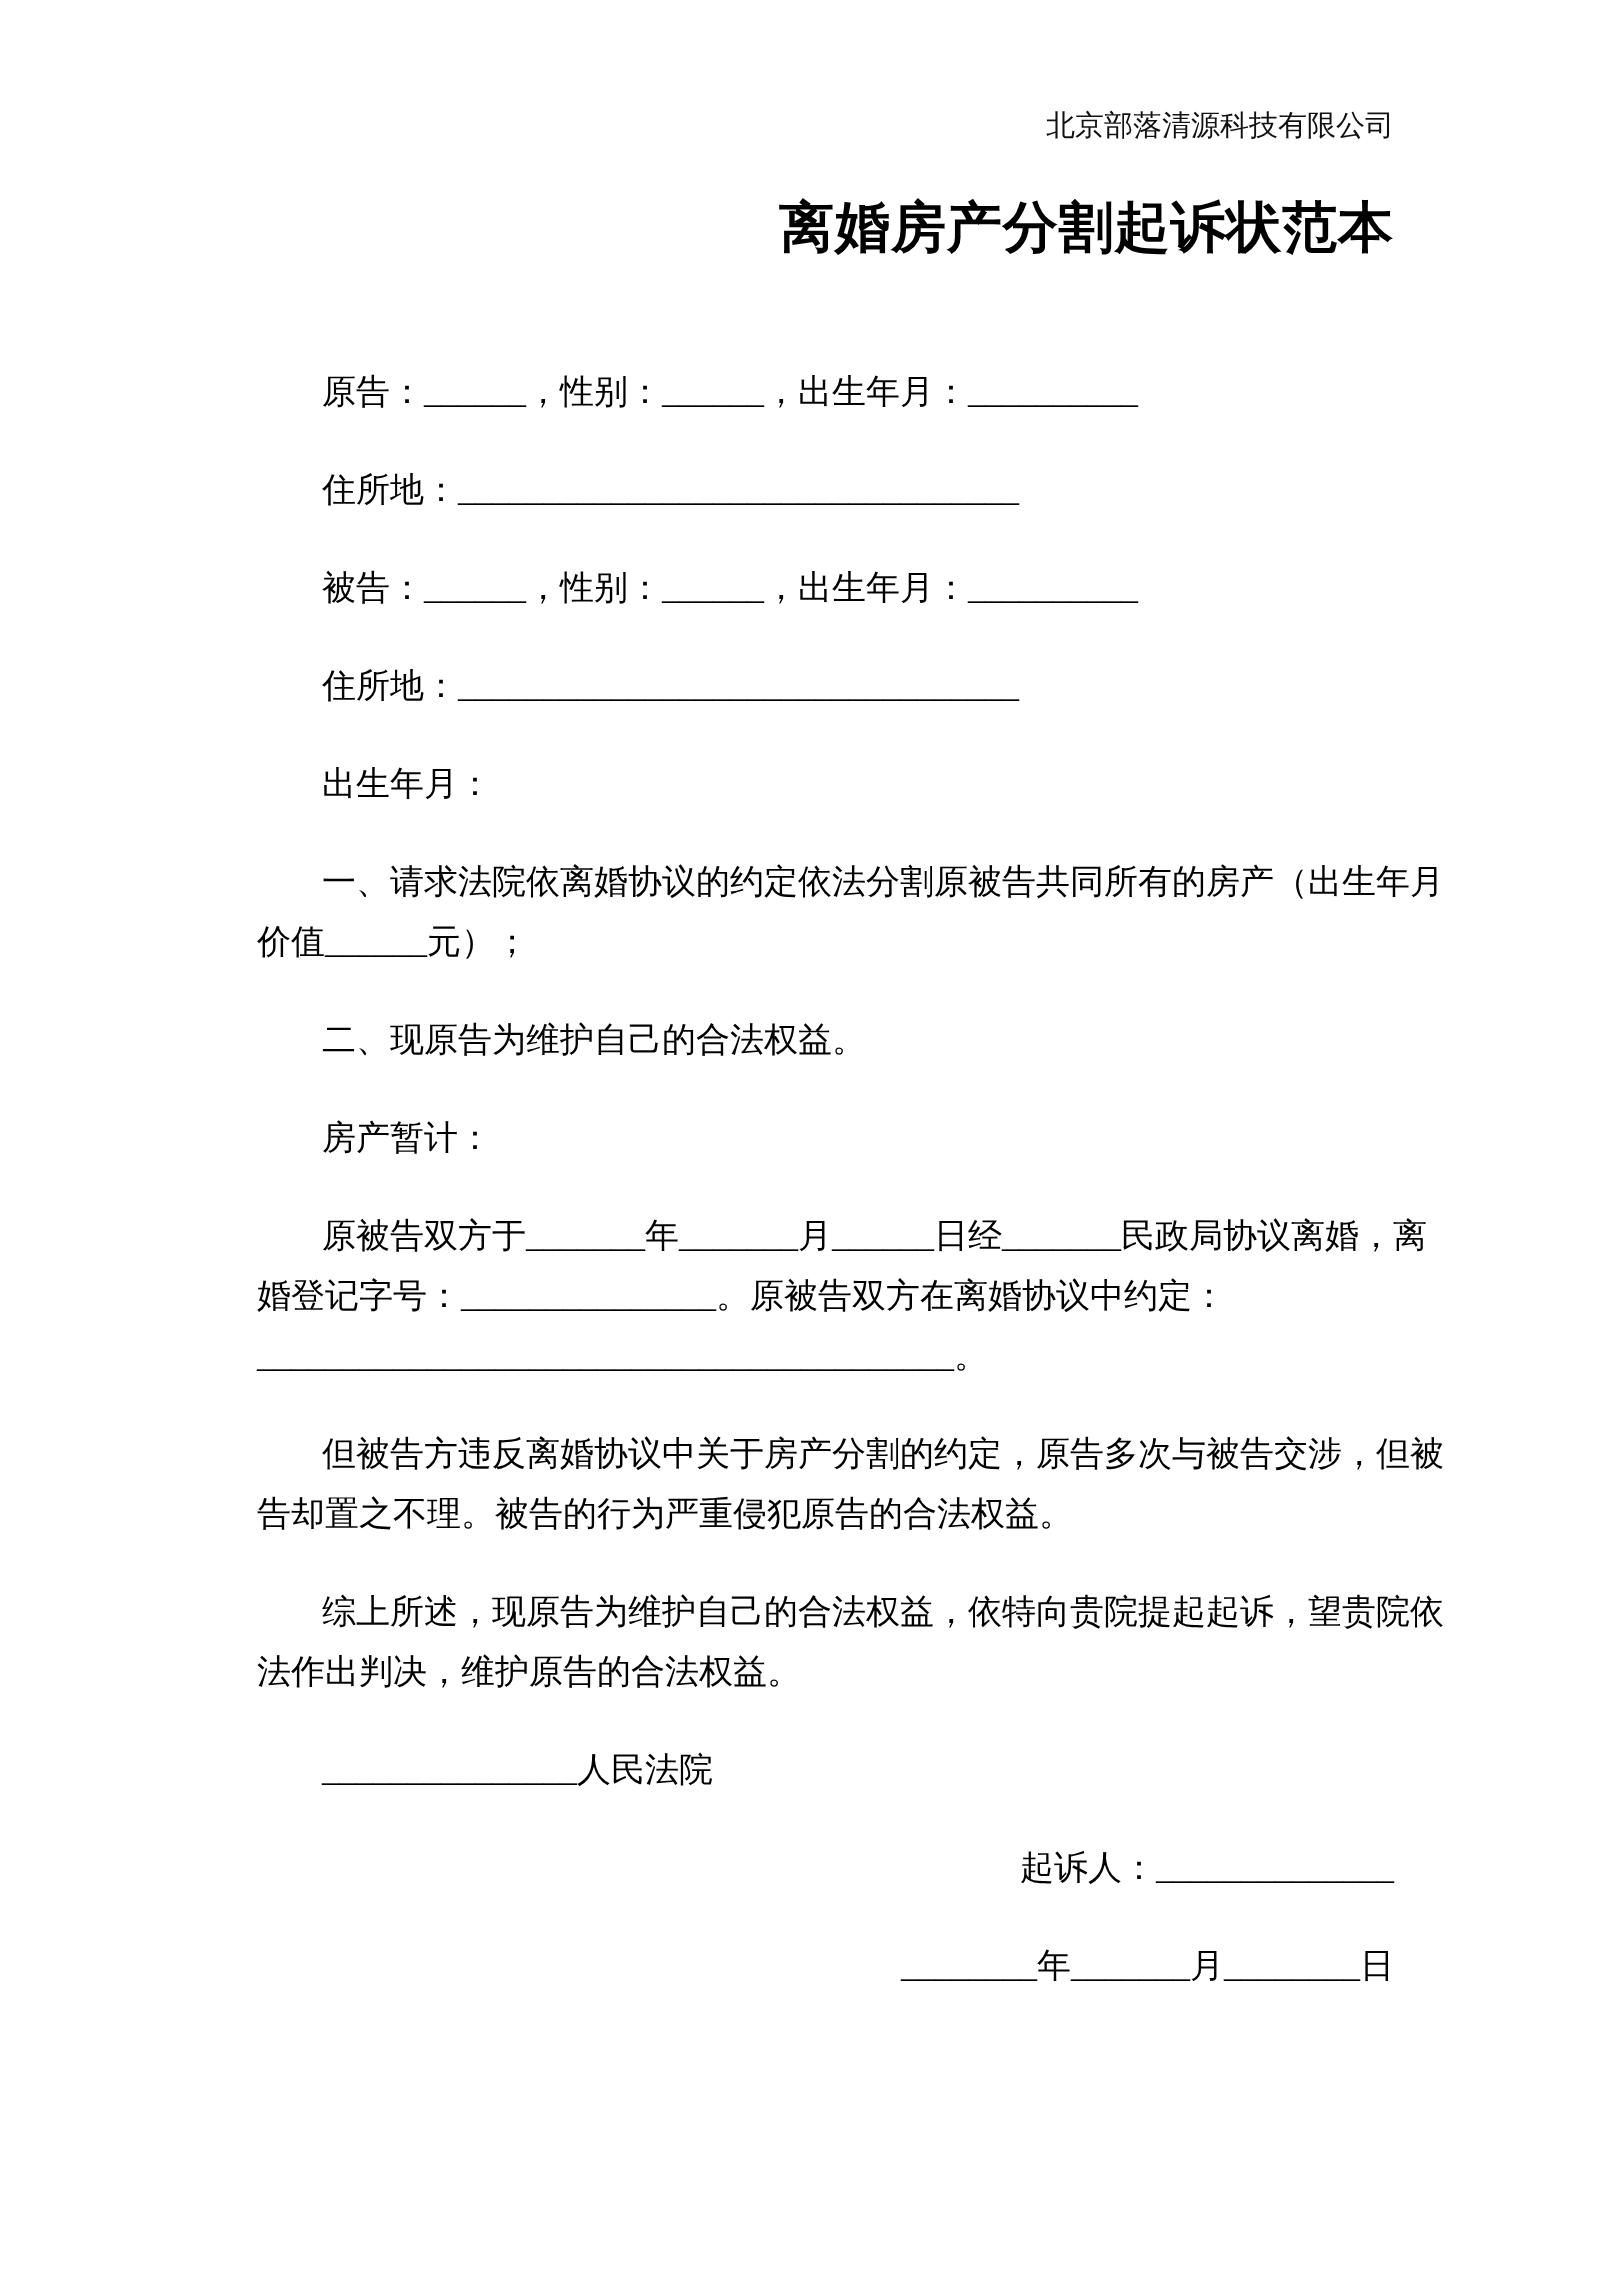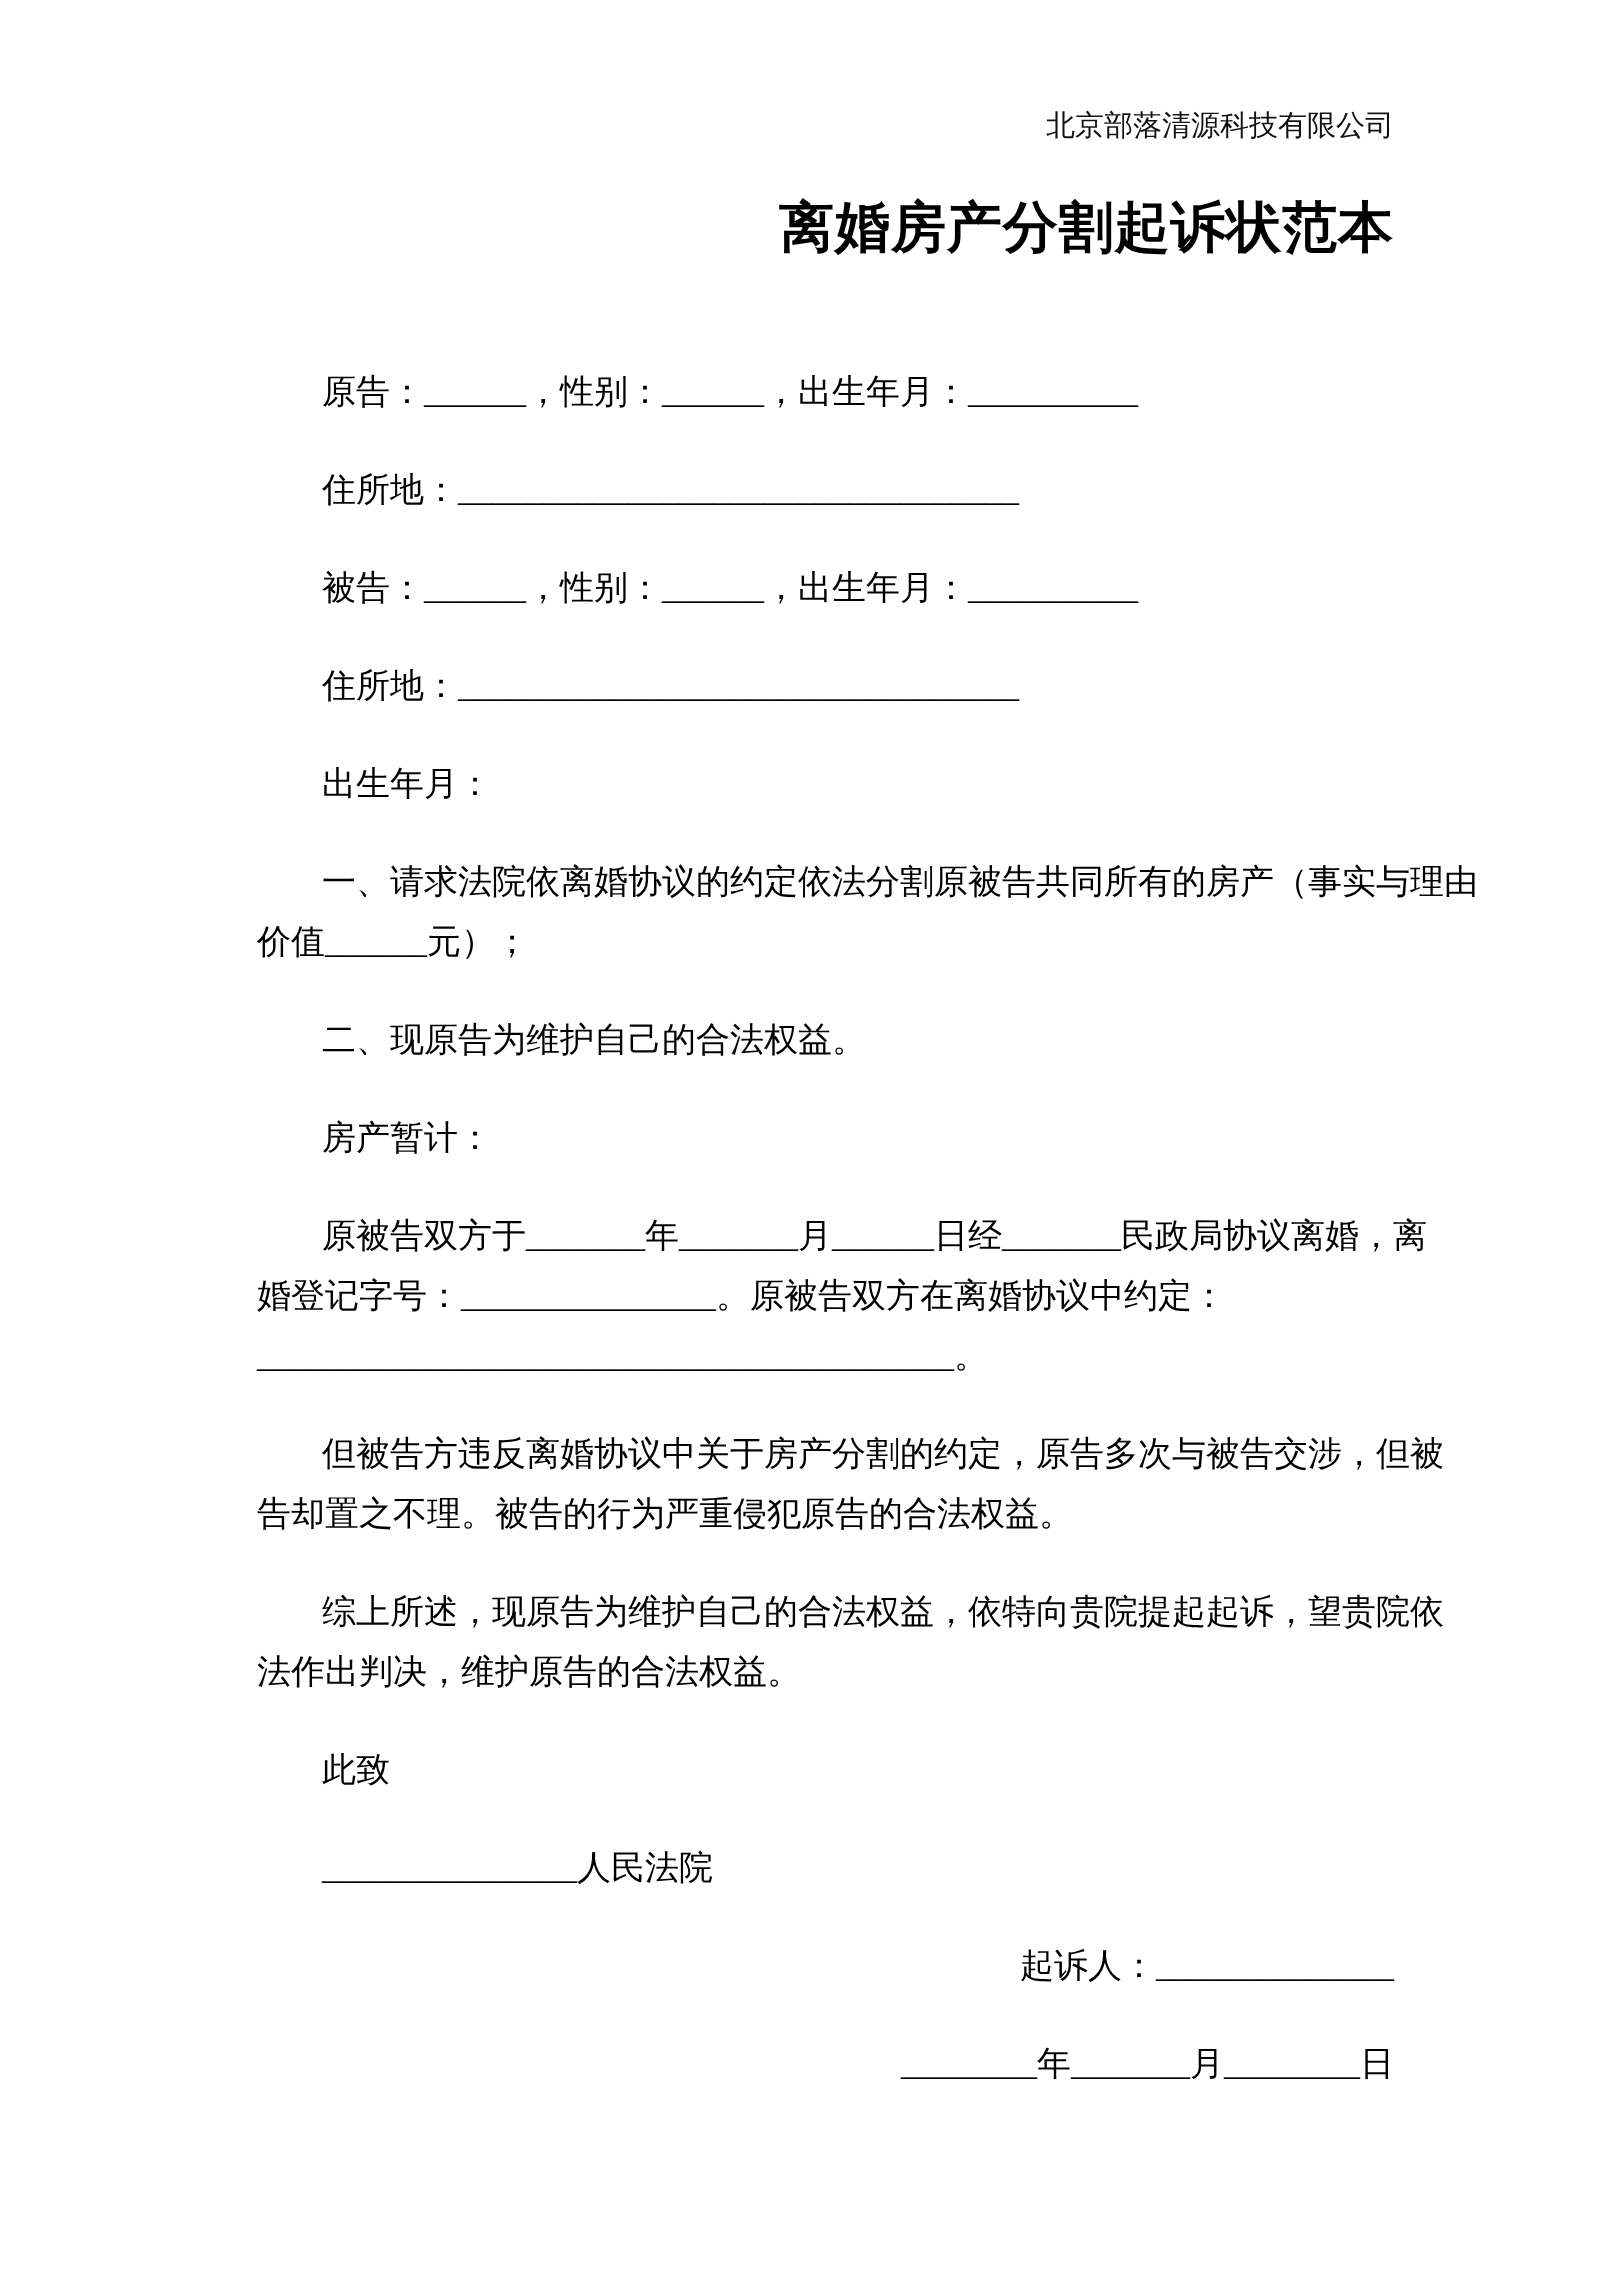--- a/index.html
+++ b/index.html
@@ -70,21 +70,21 @@
       <div class="para">
         <div class="line indent">被告：______，性别：______，出生年月：__________</div>
       </div>
       <div class="para">
         <div class="line indent">住所地：_________________________________</div>
       </div>
       <div class="para">
         <div class="line indent">出生年月：</div>
       </div>
       <div class="para">
-        <div class="line indent">一、请求法院依离婚协议的约定依法分割原被告共同所有的房产（事实与理由</div>
+        <div class="line indent">一、请求法院依离婚协议的约定依法分割原被告共同所有的房产（出生年月</div>
         <div class="line">价值______元）；</div>
       </div>
       <div class="para">
         <div class="line indent">二、现原告为维护自己的合法权益。</div>
       </div>
       <div class="para">
         <div class="line indent">房产暂计：</div>
       </div>
       <div class="para">
         <div class="line indent">原被告双方于_______年_______月______日经_______民政局协议离婚，离</div>
@@ -93,23 +93,20 @@
       </div>
       <div class="para">
         <div class="line indent">但被告方违反离婚协议中关于房产分割的约定，原告多次与被告交涉，但被</div>
         <div class="line">告却置之不理。被告的行为严重侵犯原告的合法权益。</div>
       </div>
       <div class="para">
         <div class="line indent">综上所述，现原告为维护自己的合法权益，依特向贵院提起起诉，望贵院依</div>
         <div class="line">法作出判决，维护原告的合法权益。</div>
       </div>
       <div class="para">
-        <div class="line indent">此致</div>
-      </div>
-      <div class="para">
         <div class="line indent">_______________人民法院</div>
       </div>
       <div class="para right">
         <div class="line">起诉人：______________</div>
       </div>
       <div class="para right">
         <div class="line">________年_______月________日</div>
       </div>
     </div>
 </div>

